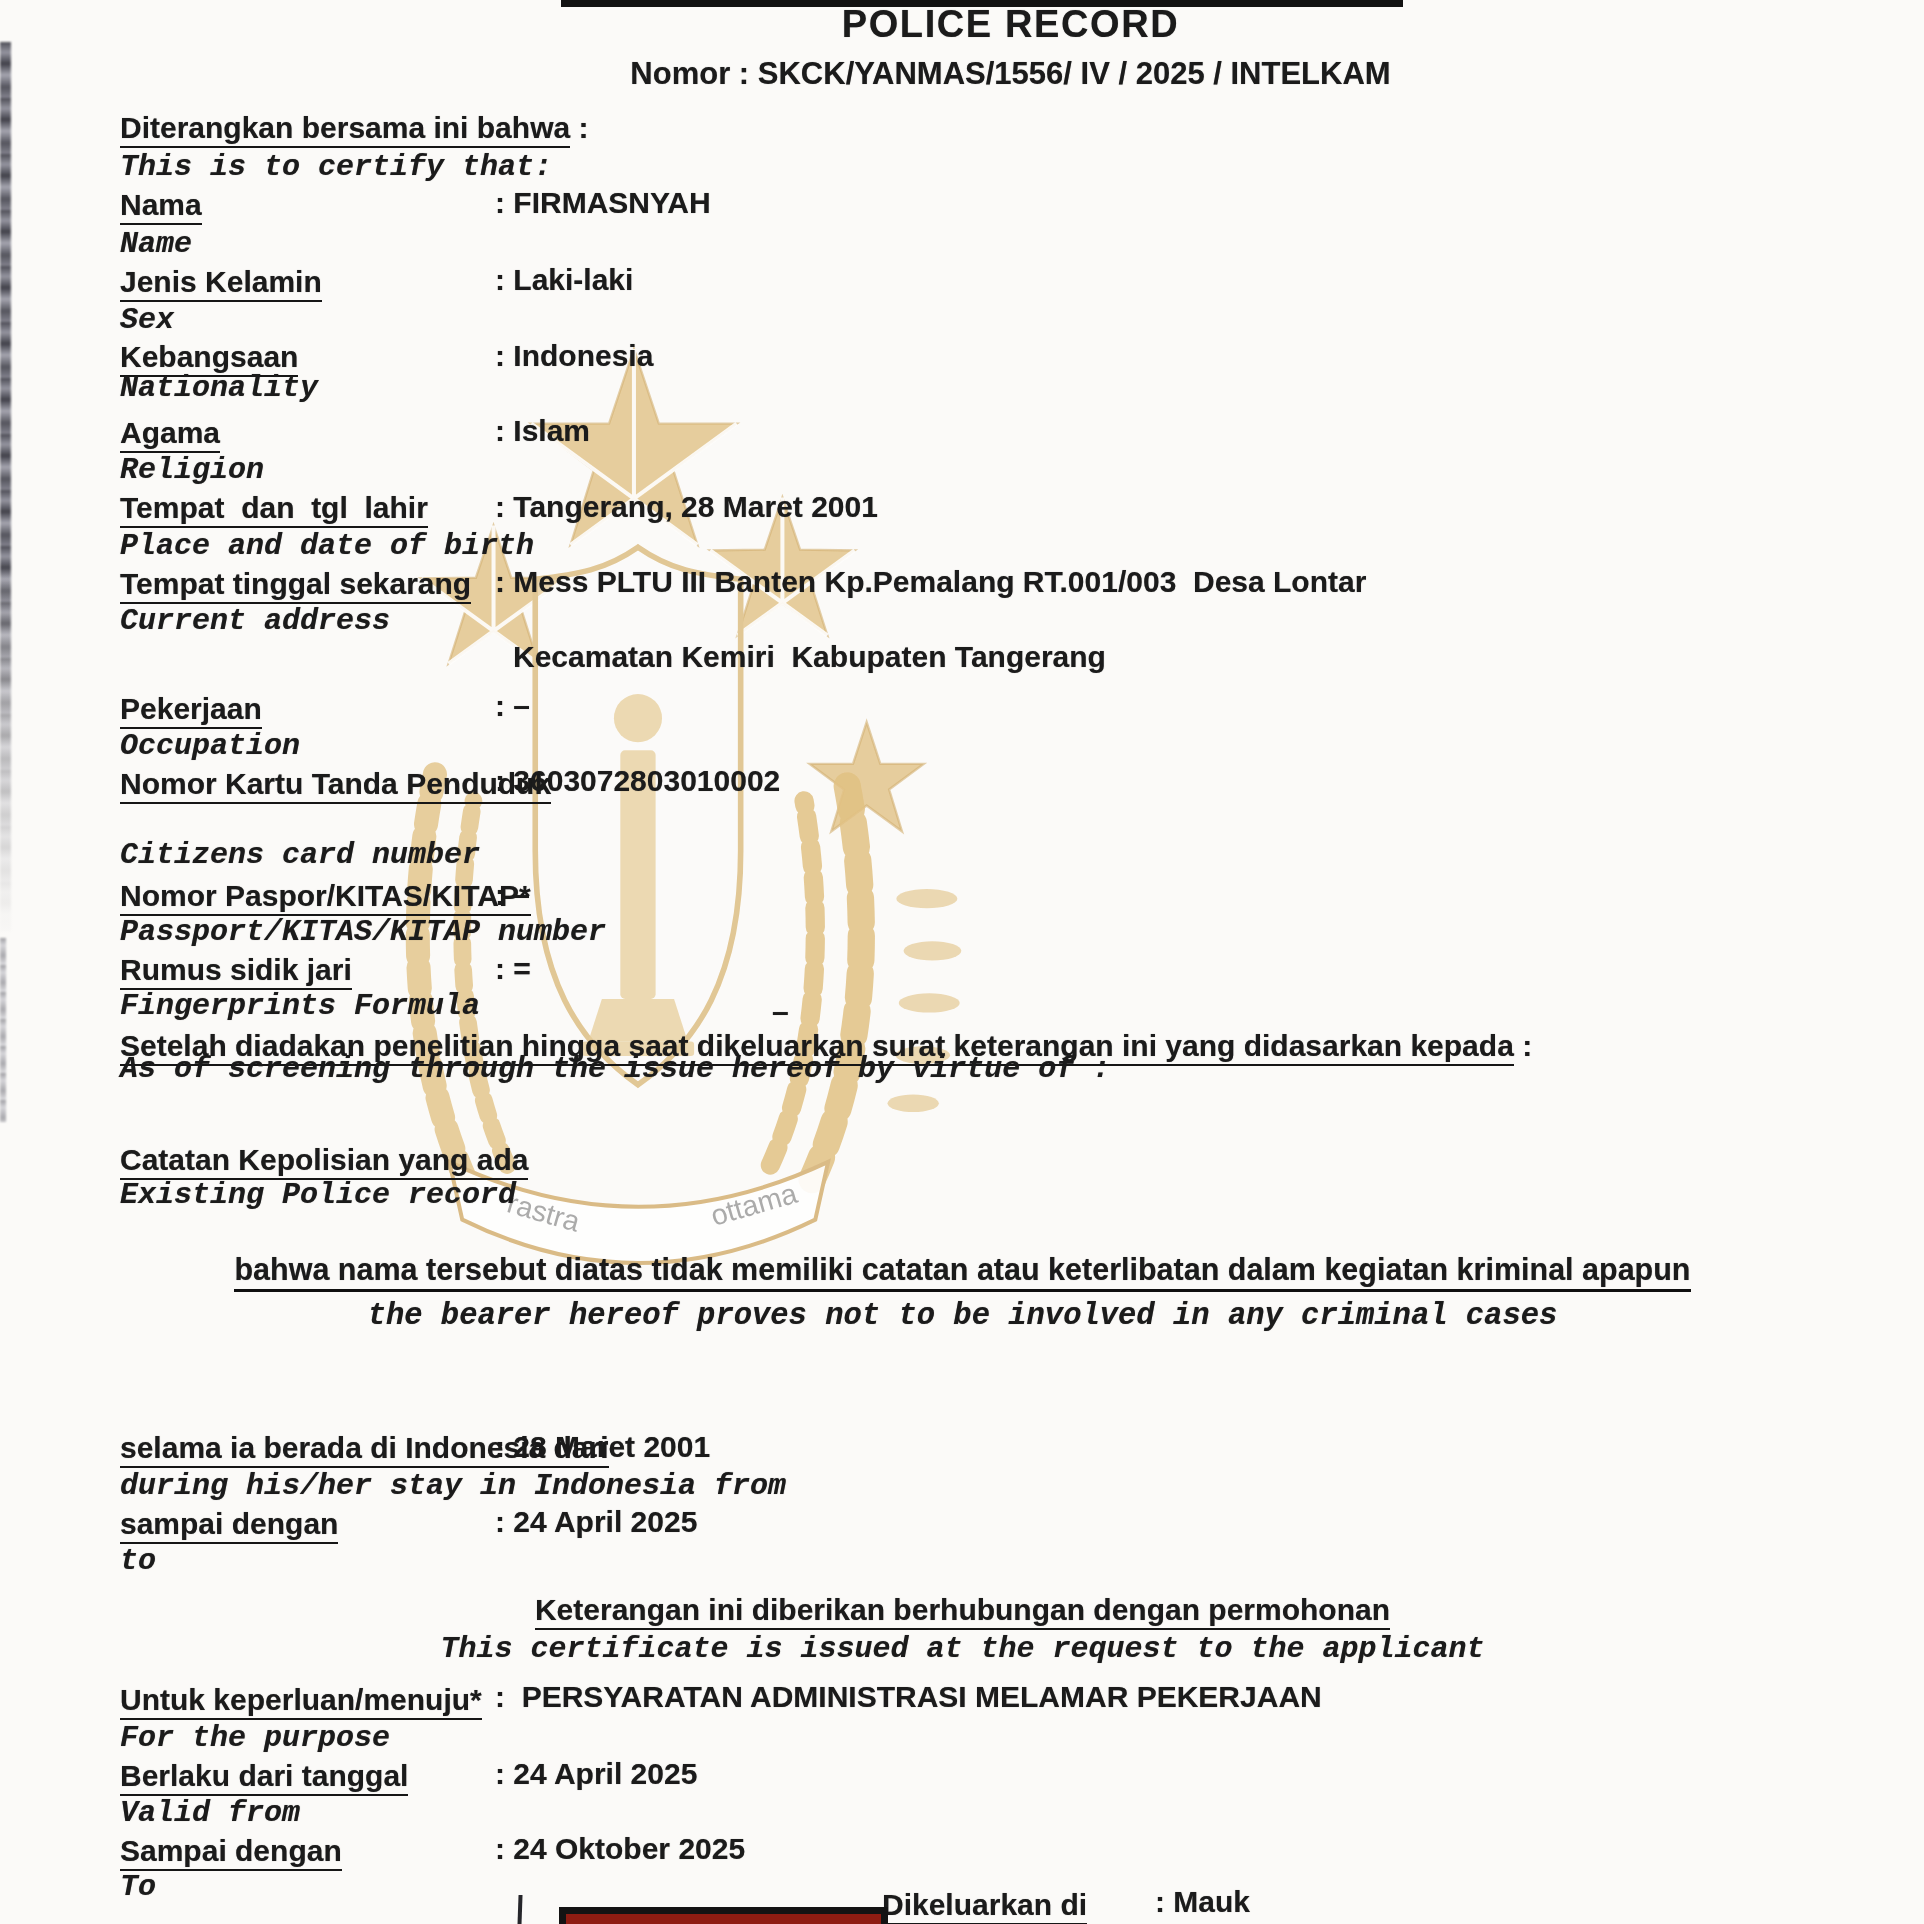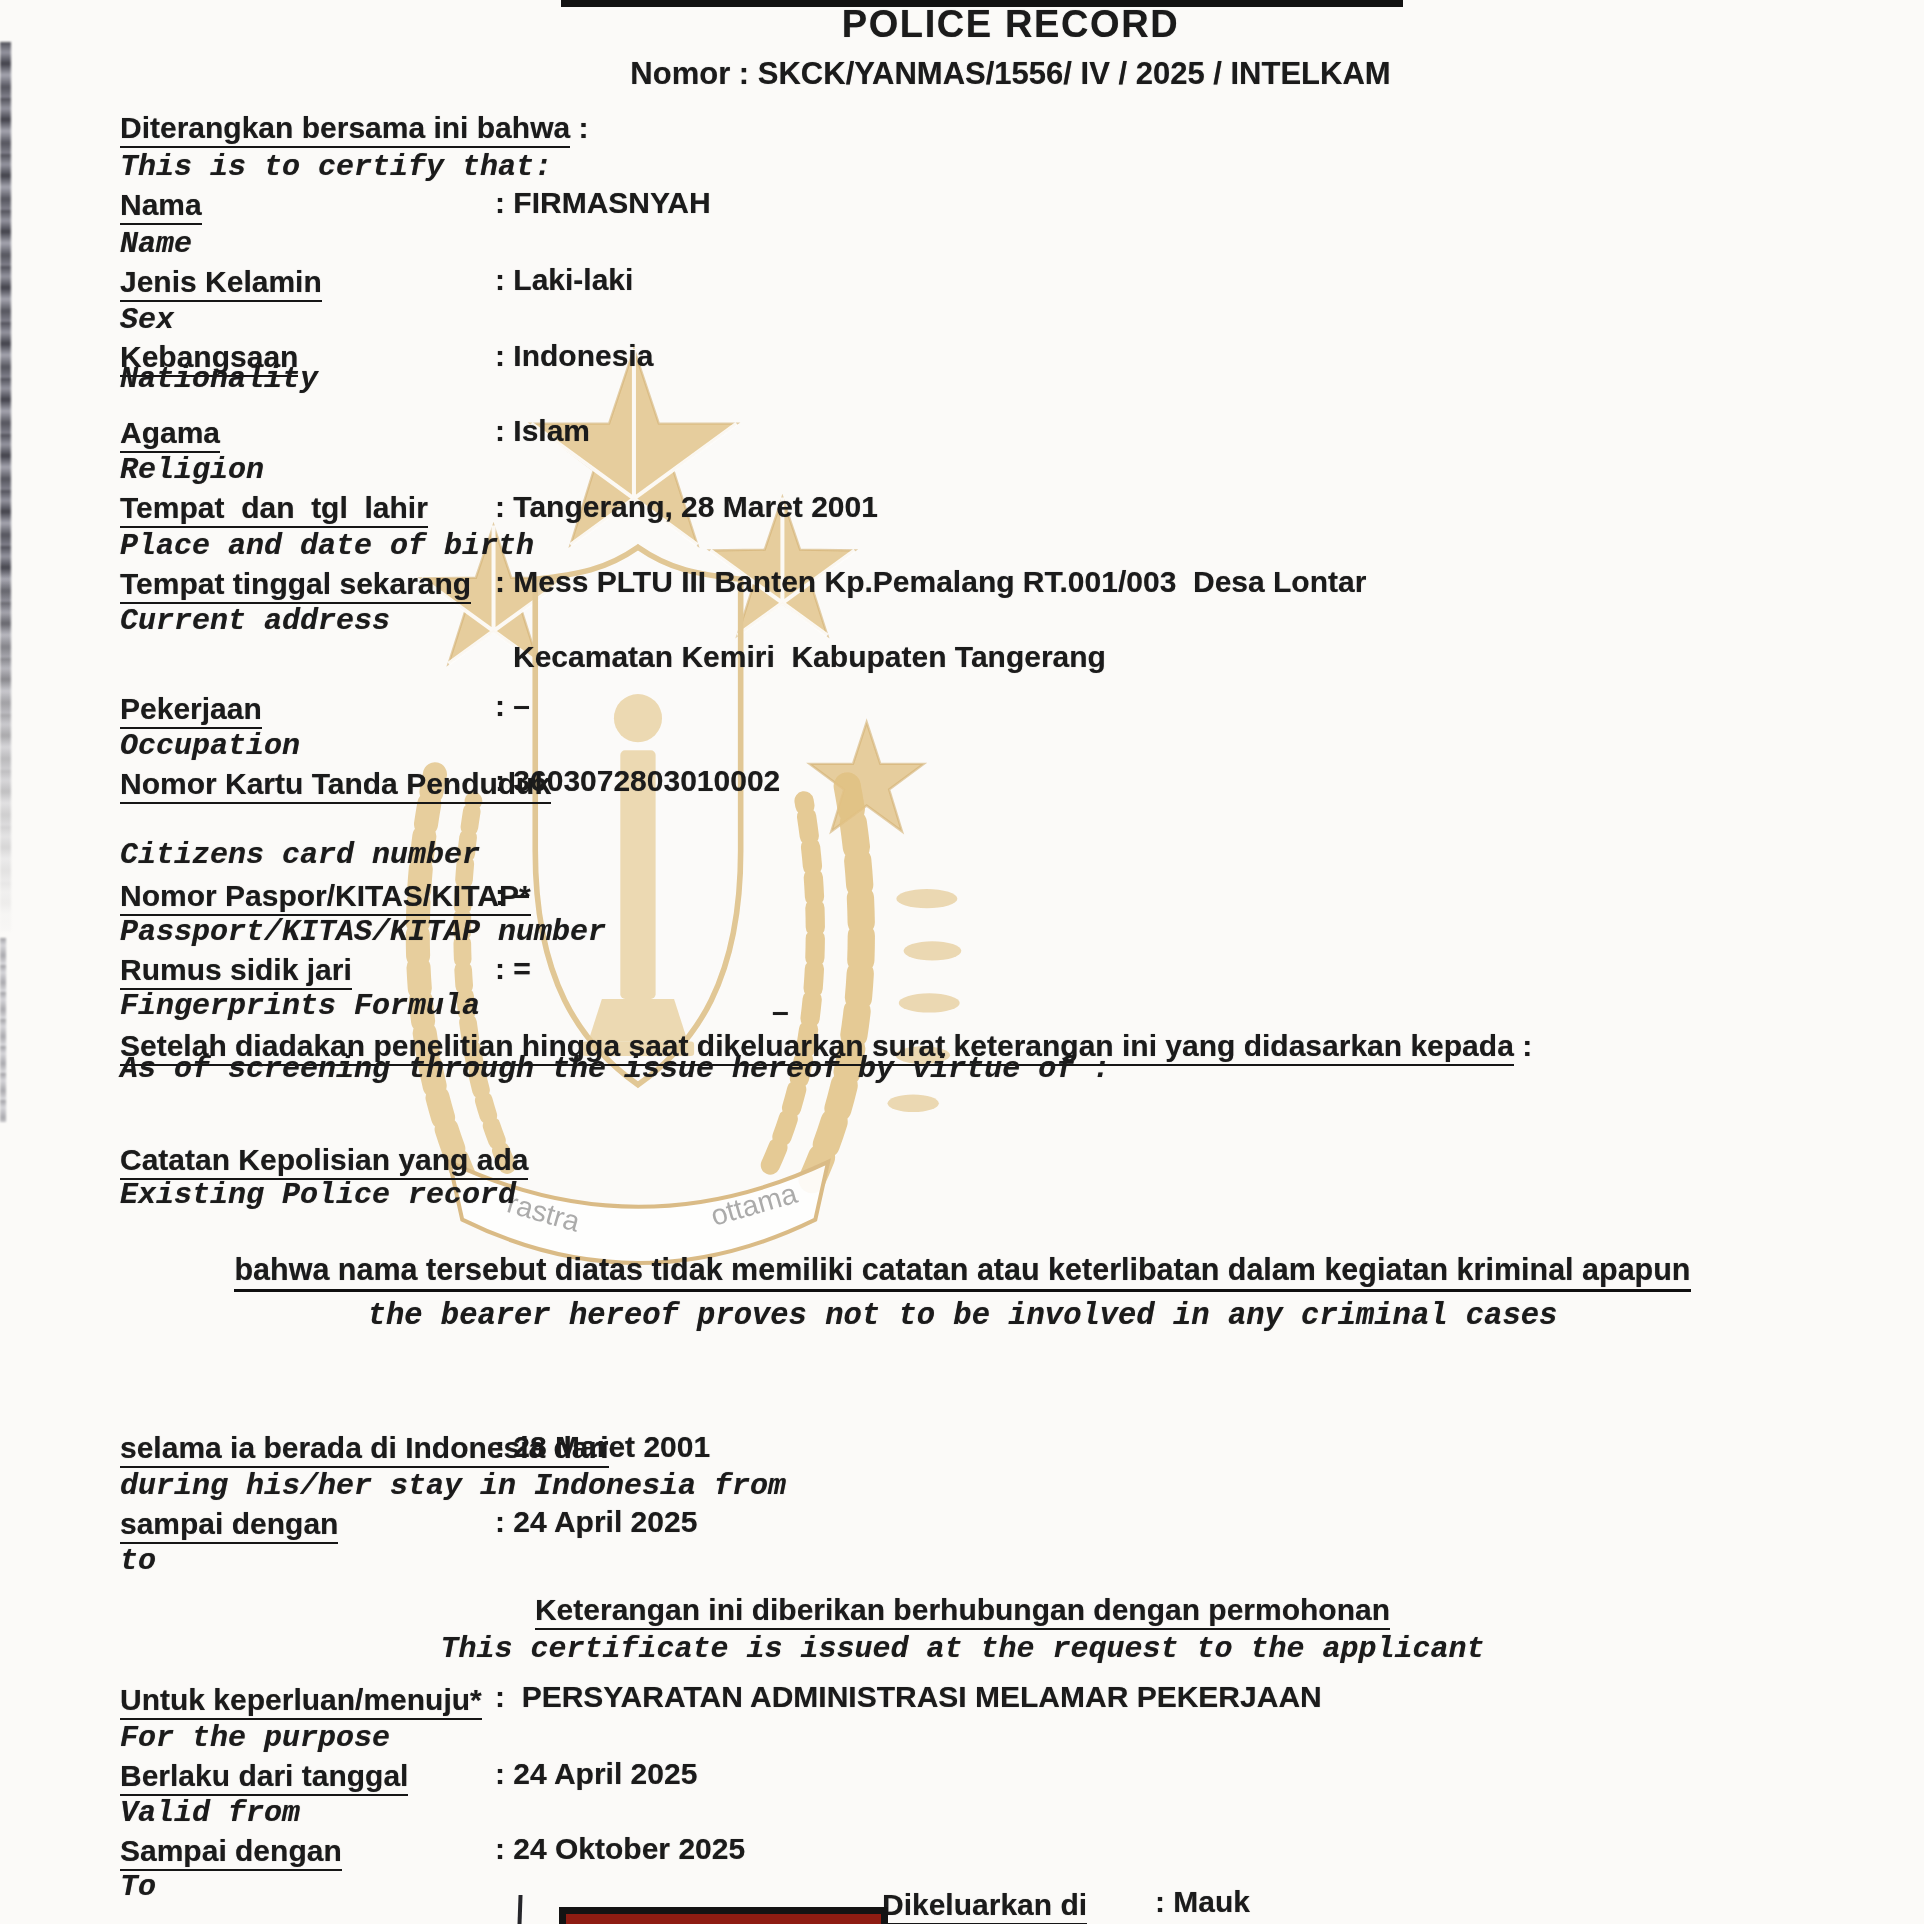--- a/index.html
+++ b/index.html
@@ -96,21 +96,21 @@
 <div class="txt lbl" style="top:186px;"><span class="u">Nama</span></div>
 <div class="txt val" style="top:184px;">: FIRMASNYAH</div>
 <div class="txt lbl it" style="top:226px;">Name</div>
 
 <div class="txt lbl" style="top:263px;"><span class="u">Jenis Kelamin</span></div>
 <div class="txt val" style="top:261px;">: Laki-laki</div>
 <div class="txt lbl it" style="top:302px;">Sex</div>
 
 <div class="txt lbl" style="top:338px;"><span class="u">Kebangsaan</span></div>
 <div class="txt val" style="top:337px;">: Indonesia</div>
-<div class="txt lbl it" style="top:361px;">Nationality</div>
+<div class="txt lbl it" style="top:370px;">Nationality</div>
 
 <div class="txt lbl" style="top:414px;"><span class="u">Agama</span></div>
 <div class="txt val" style="top:412px;">: Islam</div>
 <div class="txt lbl it" style="top:452px;">Religion</div>
 
 <div class="txt lbl" style="top:489px;"><span class="u">Tempat  dan  tgl  lahir</span></div>
 <div class="txt val" style="top:488px;">: Tangerang, 28 Maret 2001</div>
 <div class="txt lbl it" style="top:528px;">Place and date of birth</div>
 
 <div class="txt lbl" style="top:565px;"><span class="u">Tempat tinggal sekarang</span></div>

